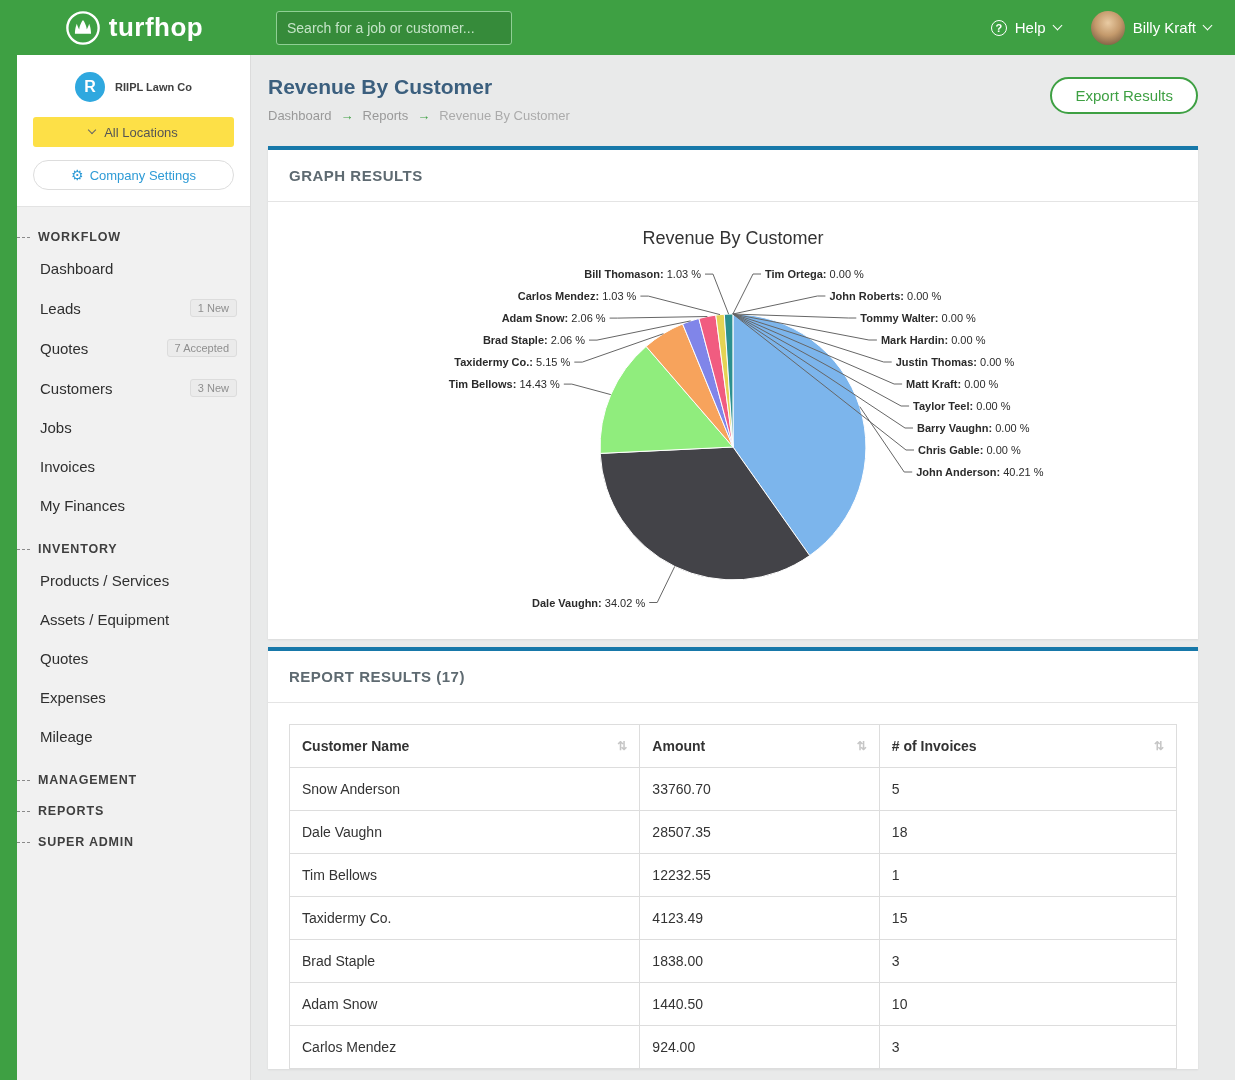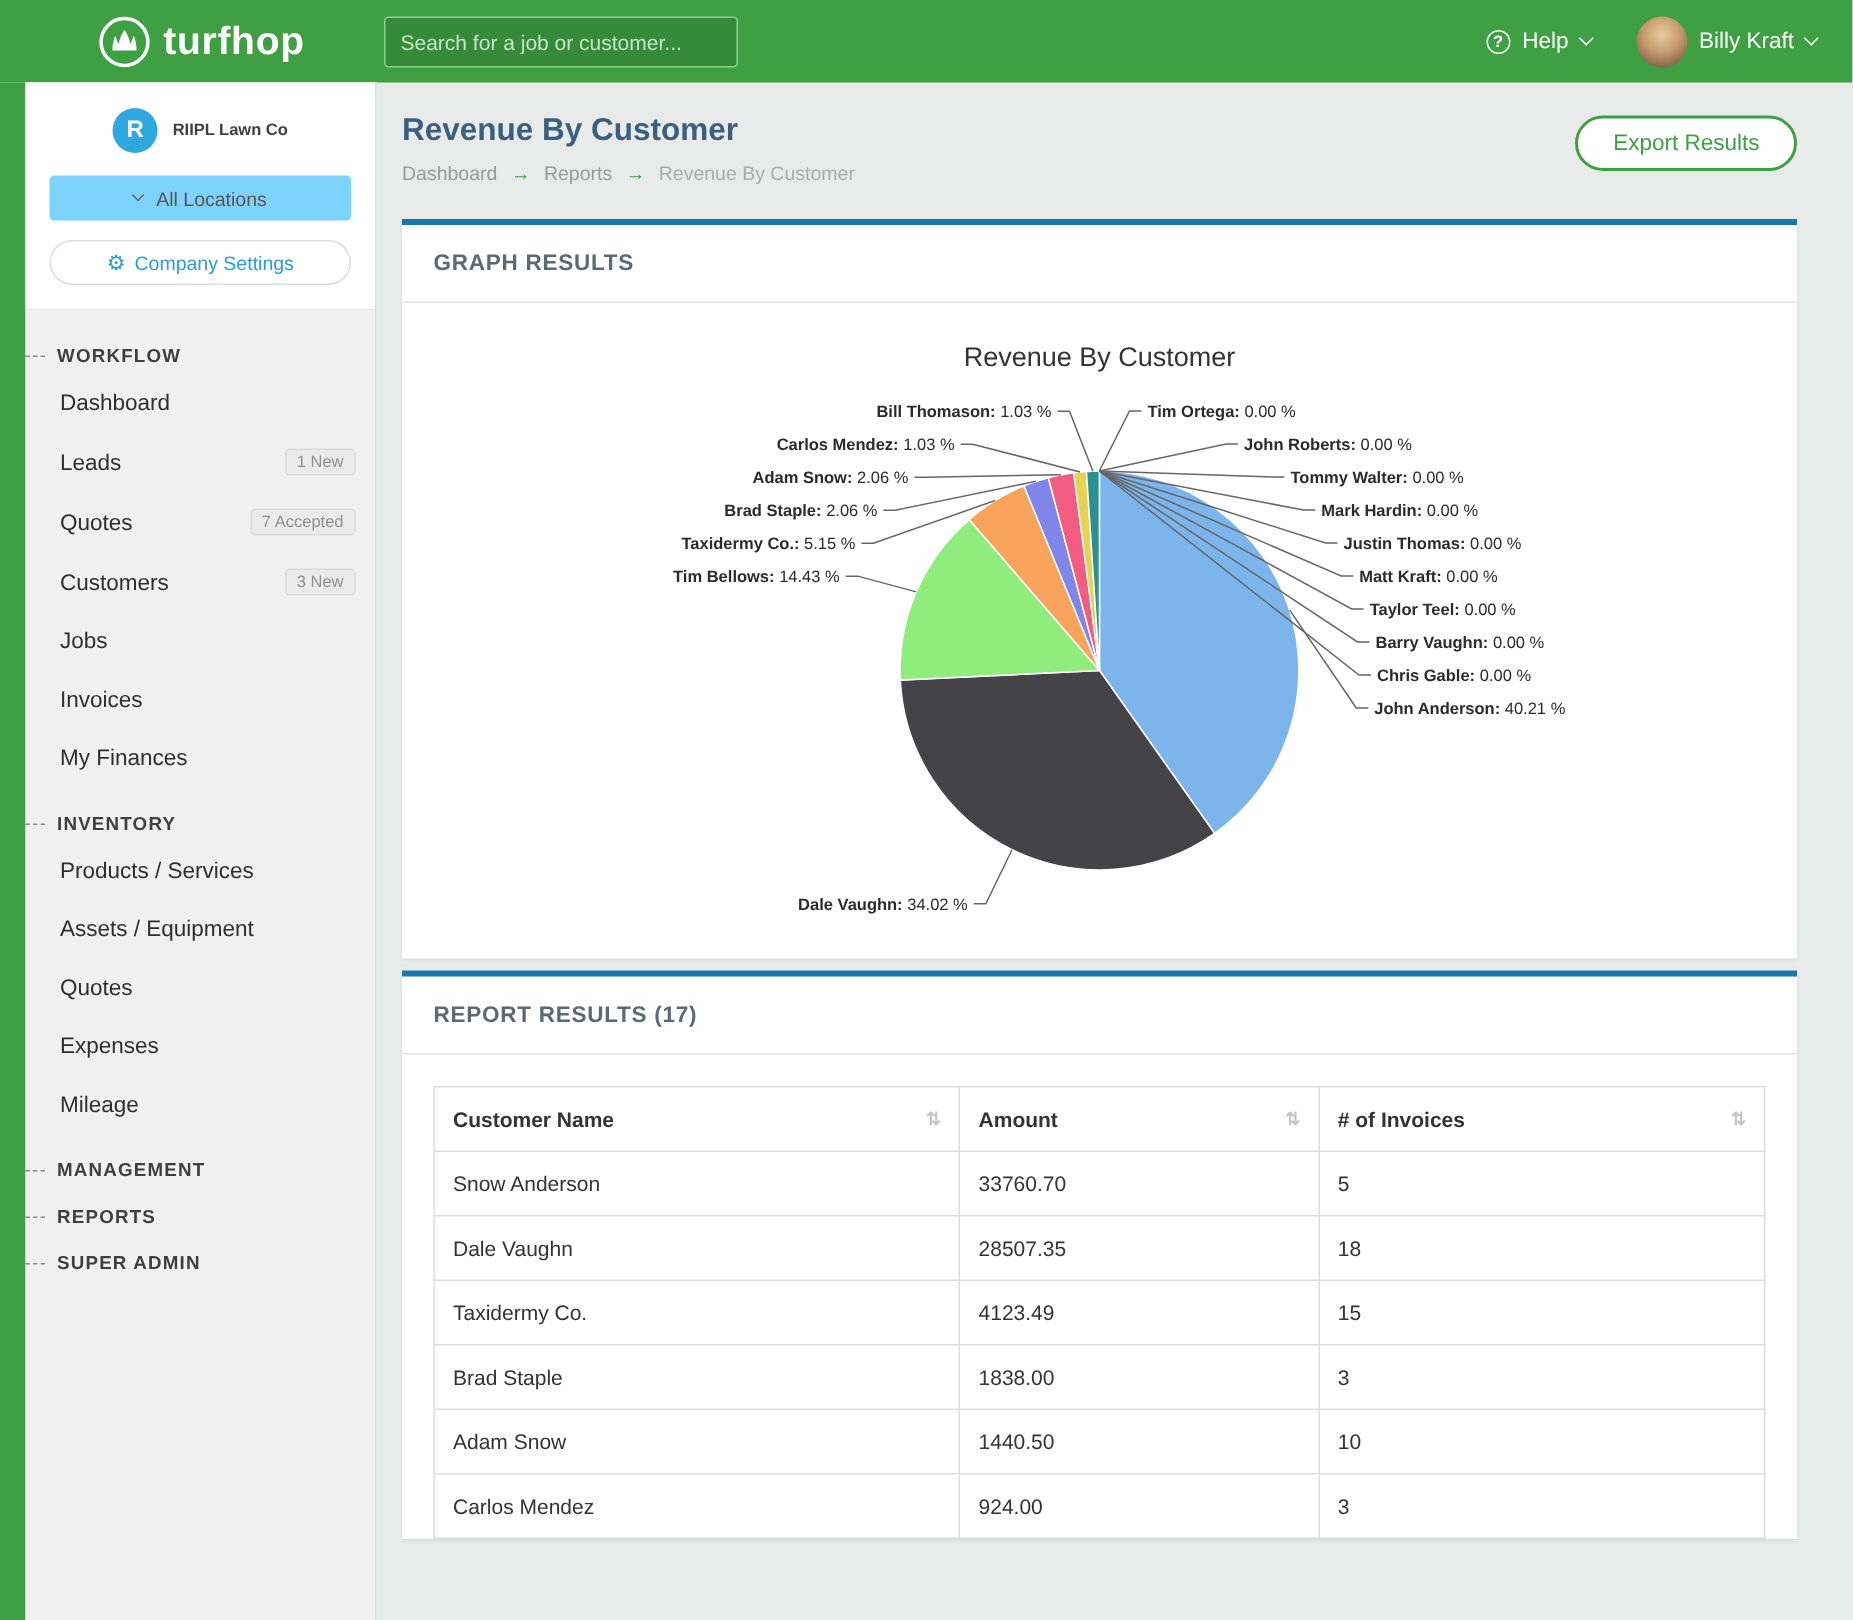--- a/index.html
+++ b/index.html
@@ -6,21 +6,21 @@
   html,body { width: 1235px; height: 1080px; overflow: hidden; }
   body {
     font-family: "Liberation Sans", sans-serif;
     background: #e9eaea;
     color: #333;
   }
 
   
   .topbar {
     height: 55px; background: #3EA043;
-    display: flex; align-items: center;
+    display: flex; align-items: center; gap: 20px;
   }
   .brand {
     width: 234px; margin-left: 17px;
     display: flex; align-items: center; justify-content: center; gap: 8px;
     cursor: pointer;
   }
   .brand-text { color: #fff; font-size: 26px; font-weight: bold; letter-spacing: .5px; }
   .search-wrap { margin-left: 5px; }
   .search {
     width: 236px; height: 34px;
@@ -65,21 +65,21 @@
   }
   .company-card { background: #fff; padding: 17px 16px 16px; border-bottom: 1px solid #e3e3e3; }
   .company-row { display: flex; align-items: center; justify-content: center; gap: 10px; margin-bottom: 15px; cursor: pointer; }
   .company-logo {
     width: 30px; height: 30px; border-radius: 50%; background: #2FA8DF;
     color: #fff; font-weight: bold; font-size: 16px;
     display: inline-flex; align-items: center; justify-content: center;
   }
   .company-name { font-size: 11px; font-weight: bold; color: #404040; }
   .loc-select {
-    height: 30px; background: #7dd3fc; border-radius: 3px;
+    height: 30px; background: #fde047; border-radius: 3px;
     display: flex; align-items: center; justify-content: center; gap: 9px;
     font-size: 13px; color: #555; margin-bottom: 13px; cursor: pointer;
   }
   .chev.dark { border-color: #666; width: 6px; height: 6px; }
   .settings-btn {
     width: 100%; height: 30px; background: #fff;
     border: 1px solid #ddd; border-radius: 15px;
     color: #2E9BD6; font-size: 13px; cursor: pointer;
     display: flex; align-items: center; justify-content: center; gap: 6px;
     font-family: "Liberation Sans", sans-serif;
@@ -343,20 +343,25 @@
                 <td>Snow Anderson</td>
                 <td>33760.70</td>
                 <td>5</td>
               </tr>
               <tr>
                 <td>Dale Vaughn</td>
                 <td>28507.35</td>
                 <td>18</td>
               </tr>
               <tr>
+                <td>Tim Bellows</td>
+                <td>12232.55</td>
+                <td>1</td>
+              </tr>
+              <tr>
                 <td>Taxidermy Co.</td>
                 <td>4123.49</td>
                 <td>15</td>
               </tr>
               <tr>
                 <td>Brad Staple</td>
                 <td>1838.00</td>
                 <td>3</td>
               </tr>
               <tr>

